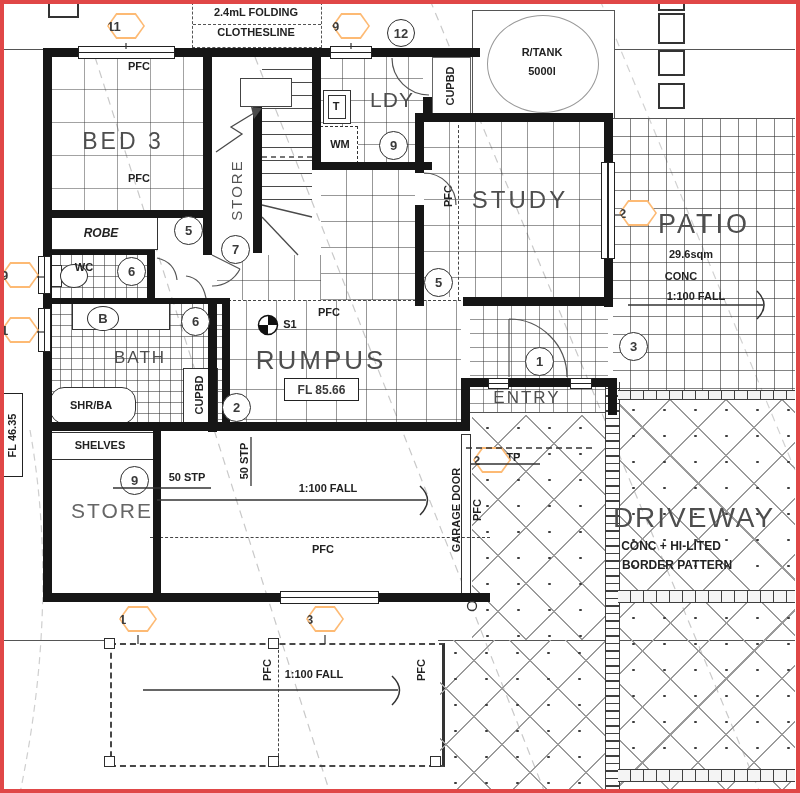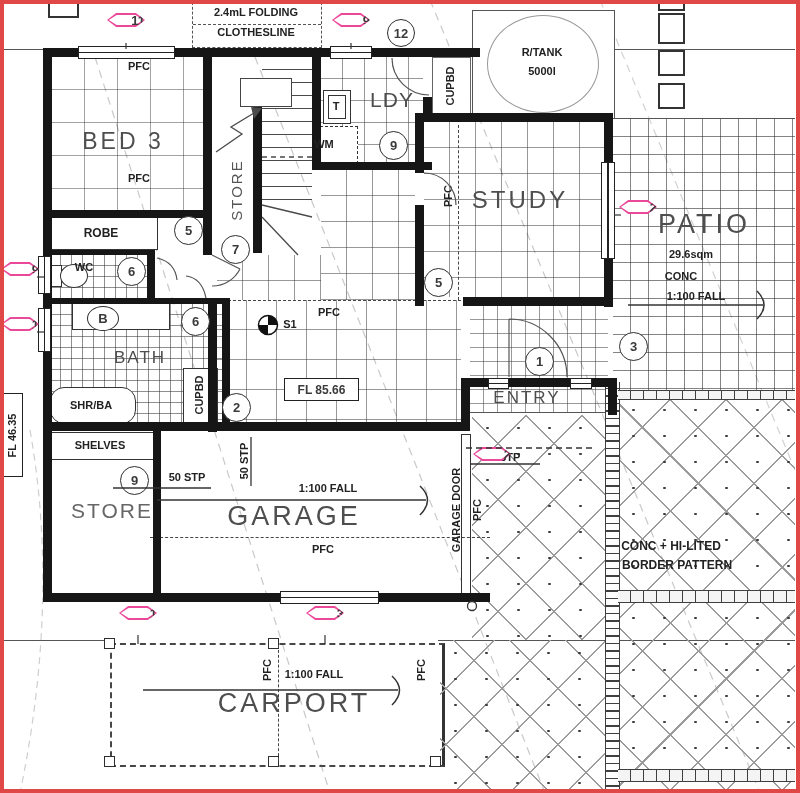--- a/index.html
+++ b/index.html
@@ -32,22 +32,22 @@
       background-image:repeating-linear-gradient(to right,transparent 0 12px,#3f3f3f 12px 13px);}
   .treads{position:absolute;z-index:11;background-image:repeating-linear-gradient(to bottom,transparent 0 12px,#4a4a4a 12px 13px);}
   .box{position:absolute;border:1.2px solid #333;background:#fff;z-index:20;}
   .lbl{position:absolute;z-index:40;white-space:nowrap;transform:translate(-50%,-50%);
        font-weight:600;font-size:11px;color:#222;line-height:1;}
   .lbl.vert{transform:translate(-50%,-50%) rotate(-90deg);}
   .room{font-weight:400;color:#4e4e4e;letter-spacing:3px;}
   .dash-h{position:absolute;border-top:1.5px dashed #444;z-index:25;}
   .dash-v{position:absolute;border-left:1.5px dashed #444;z-index:25;}
   .bline{position:absolute;background:#555;z-index:4;}
-  .hex{position:absolute;width:38px;height:14px;z-index:50;display:flex;align-items:center;justify-content:flex-end;
-       clip-path:polygon(24% 0,76% 0,100% 50%,76% 100%,24% 100%,0 50%);background:#ec4899;}
+  .hex{position:absolute;width:38px;height:26px;z-index:50;display:flex;align-items:center;justify-content:flex-start;
+       clip-path:polygon(24% 0,76% 0,100% 50%,76% 100%,24% 100%,0 50%);background:#fdba74;}
   .hex::before{content:"";position:absolute;inset:1.8px;clip-path:polygon(24% 0,76% 0,100% 50%,76% 100%,24% 100%,0 50%);background:#fff;}
   .hex span{position:relative;font-size:13px;font-weight:600;z-index:1;}
   .circ{position:absolute;width:27px;height:27px;border-radius:50%;border:1.5px solid #2e2e2e;background:#fff;
         display:flex;align-items:center;justify-content:center;font-size:13px;font-weight:600;z-index:50;}
   .ell{width:30px;height:23px;border-radius:50%;}
   .flbox{position:absolute;border:1.5px solid #222;background:#fff;z-index:40;display:flex;align-items:center;justify-content:center;
          font-size:12px;font-weight:600;}
   svg.lay{position:absolute;left:0;top:0;z-index:60;pointer-events:none;}
   svg.bg{position:absolute;left:0;top:0;z-index:3;pointer-events:none;}
   .frame{position:absolute;inset:0;border:4px solid var(--frame-red);z-index:100;pointer-events:none;}
@@ -167,54 +167,54 @@
     </div>
   <div class="flbox" style="left:2px;top:393px;width:19px;height:82px;">
       <span class="lbl vert" style="position:static;transform:rotate(-90deg);">FL 46.35</span>
     </div>
 
   <div class="lbl" style="left:256px;top:12px;">2.4mL FOLDING</div>
   <div class="lbl" style="left:256px;top:32px;text-align:right;">CLOTHESLINE</div>
   <div class="lbl" style="left:139px;top:66px;">PFC</div>
   <div class="lbl room" style="left:123px;top:141px;font-size:23px;">BED 3</div>
   <div class="lbl" style="left:139px;top:178px;">PFC</div>
-  <div class="lbl" style="left:101px;top:233px;font-size:12px;">ROBE</div>
+  <div class="lbl" style="left:101px;top:233px;font-size:12px;font-style:italic;">ROBE</div>
   <div class="lbl" style="left:84px;top:267px;z-index:41;text-align:center;">WC</div>
   <div class="lbl room" style="left:140px;top:357px;font-size:17px;letter-spacing:2px;">BATH</div>
   <div class="lbl" style="left:91px;top:405px;z-index:41;">SHR/BA</div>
   <div class="lbl" style="left:100px;top:445px;z-index:41;">SHELVES</div>
   <div class="lbl room" style="left:112px;top:510px;font-size:21px;letter-spacing:2px;color:#666;">STORE</div>
   <div class="lbl vert" style="left:236px;top:190px;font-size:15px;font-weight:400;letter-spacing:2px;color:#555;">STORE</div>
   <div class="lbl room" style="left:392px;top:99px;font-size:21px;letter-spacing:1px;">LDY</div>
   <div class="lbl" style="left:336px;top:106px;z-index:41;">T</div>
-  <div class="lbl" style="left:324px;top:144px;z-index:41;">WM</div>
+  <div class="lbl" style="left:340px;top:144px;z-index:41;">WM</div>
   <div class="lbl vert" style="left:450px;top:86px;z-index:41;">CUPBD</div>
   <div class="lbl vert" style="left:199px;top:395px;z-index:41;">CUPBD</div>
   <div class="lbl room" style="left:520px;top:200px;font-size:24px;">STUDY</div>
   <div class="lbl vert" style="left:448px;top:196px;">PFC</div>
   <div class="lbl" style="left:542px;top:52px;z-index:41;">R/TANK</div>
   <div class="lbl" style="left:542px;top:71px;z-index:41;">5000l</div>
   <div class="lbl room" style="left:704px;top:224px;font-size:27px;">PATIO</div>
   <div class="lbl" style="left:691px;top:254px;">29.6sqm</div>
   <div class="lbl" style="left:681px;top:276px;">CONC</div>
   <div class="lbl" style="left:696px;top:296px;">1:100 FALL</div>
   <div class="lbl" style="left:329px;top:312px;">PFC</div>
   <div class="lbl" style="left:290px;top:324px;">S1</div>
+  <div class="lbl room" style="left:321px;top:360px;font-size:26px;">RUMPUS</div>
   <div class="lbl room" style="left:527px;top:397px;font-size:17px;letter-spacing:2px;z-index:41;">ENTRY</div>
   <div class="lbl" style="left:502px;top:457px;">25 STP</div>
   <div class="lbl" style="left:187px;top:477px;">50 STP</div>
   <div class="lbl vert" style="left:244px;top:461px;">50 STP</div>
   <div class="lbl" style="left:328px;top:488px;">1:100 FALL</div>
-  <div class="lbl room" style="left:294px;top:516px;font-size:27px;">GARAGE</div>
   <div class="lbl" style="left:323px;top:549px;">PFC</div>
   <div class="lbl vert" style="left:456px;top:510px;">GARAGE DOOR</div>
   <div class="lbl vert" style="left:477px;top:510px;">PFC</div>
+  <div class="lbl room" style="left:694px;top:518px;font-size:28px;letter-spacing:2px;">DRIVEWAY</div>
   <div class="lbl" style="left:671px;top:546px;font-size:12px;">CONC + HI-LITED</div>
   <div class="lbl" style="left:677px;top:565px;font-size:12px;">BORDER PATTERN</div>
-  <div class="lbl room" style="left:294px;top:703px;font-size:27px;">CARPORT</div>
   <div class="lbl" style="left:314px;top:674px;">1:100 FALL</div>
   <div class="lbl vert" style="left:267px;top:670px;">PFC</div>
   <div class="lbl vert" style="left:421px;top:670px;">PFC</div>
 
   <div class="hex" style="left:107px;top:13px;">
       <span>11</span>
     </div>
   <div class="hex" style="left:332px;top:13px;">
       <span>9</span>
     </div>

